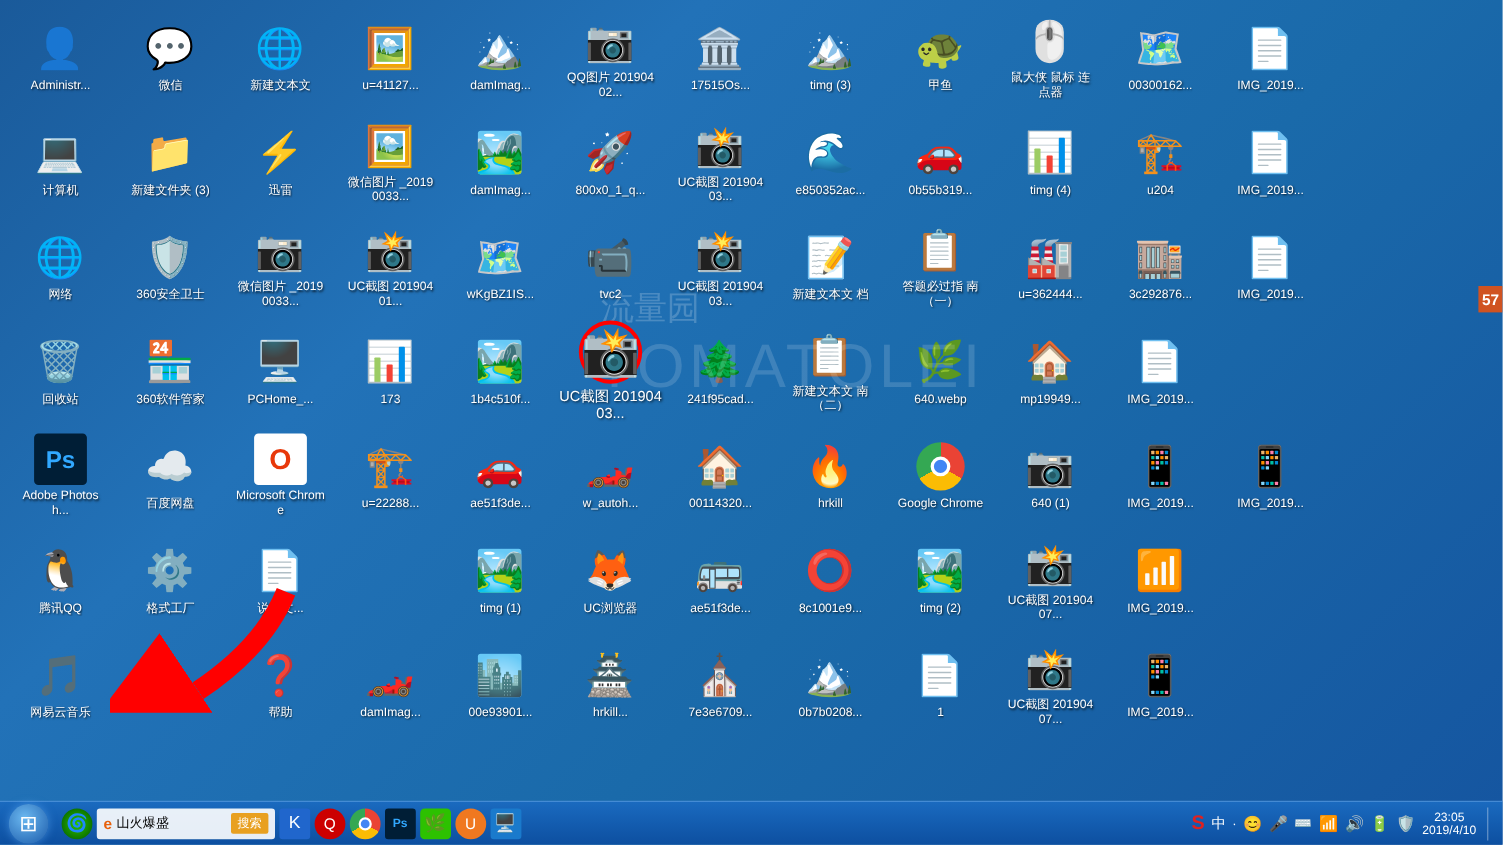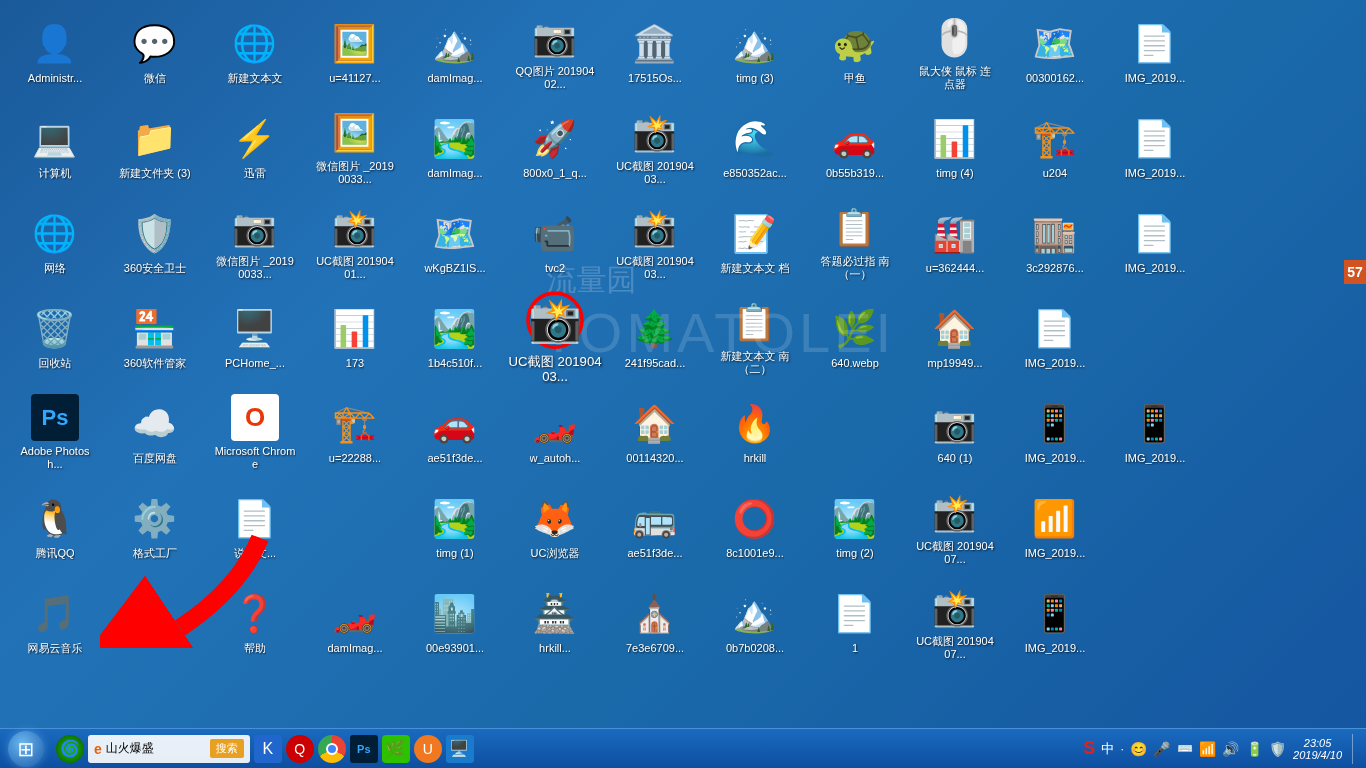--- a/index.html
+++ b/index.html
@@ -448,20 +448,29 @@
         <div class="icon-label">w_autoh...</div>
       </div>
       <div class="desktop-icon" style="position: absolute; left: 600px; top: 380px;">
         <div class="icon-img" style="font-size: 36px;">🏠</div>
         <div class="icon-label">00114320...</div>
       </div>
       <div class="desktop-icon" style="position: absolute; left: 700px; top: 380px;">
         <div class="icon-img" style="font-size: 36px;">🔥</div>
         <div class="icon-label">hrkill</div>
       </div>
+      <div class="desktop-icon" style="position: absolute; left: 800px; top: 380px;">
+        <div class="icon-img" style="font-size: 36px;">
+      <div style="width:44px;height:44px;border-radius:50%;background:conic-gradient(#ea4335 0deg 120deg,#fbbc04 120deg 240deg,#34a853 240deg 360deg);display:flex;align-items:center;justify-content:center;">
+        <div style="width:18px;height:18px;border-radius:50%;background:#4285f4;border:3px solid white;"></div>
+      </div>
+        </div>
+        <div class="icon-label">Google
+Chrome</div>
+      </div>
       <div class="desktop-icon" style="position: absolute; left: 900px; top: 380px;">
         <div class="icon-img" style="font-size: 36px;">📷</div>
         <div class="icon-label">640 (1)</div>
       </div>
       <div class="desktop-icon" style="position: absolute; left: 1000px; top: 380px;">
         <div class="icon-img" style="font-size: 36px;">📱</div>
         <div class="icon-label">IMG_2019...</div>
       </div>
       <div class="desktop-icon" style="position: absolute; left: 1100px; top: 380px;">
         <div class="icon-img" style="font-size: 36px;">📱</div>
@@ -611,20 +620,20 @@
     <div style="font-size:12px;">·</div>
     <div style="font-size:14px;cursor:pointer;">😊</div>
     <div style="font-size:14px;cursor:pointer;">🎤</div>
     <div style="font-size:13px;cursor:pointer;">⌨️</div>
     <div style="font-size:14px;cursor:pointer;">📶</div>
     <div style="font-size:14px;cursor:pointer;">🔊</div>
     <div style="font-size:14px;cursor:pointer;">🔋</div>
 
     <div style="font-size:14px;cursor:pointer;">🛡️</div>
 
-    <div class="clock" style="cursor:pointer;font-style:italic;">
+    <div class="clock" style="cursor:pointer;">
       <span>23:05</span>
       <span>2019/4/10</span>
     </div>
 
     <div style="width:6px;height:30px;border-left:1px solid rgba(255,255,255,0.4);cursor:pointer;"></div>
   </div>
 </div>
 
 </body></html>

